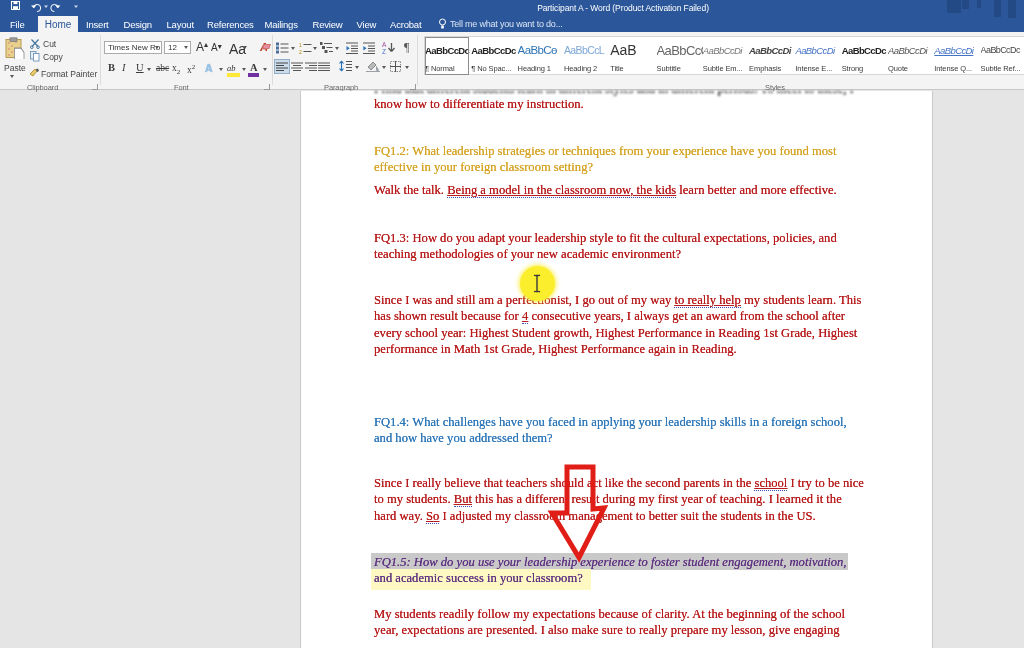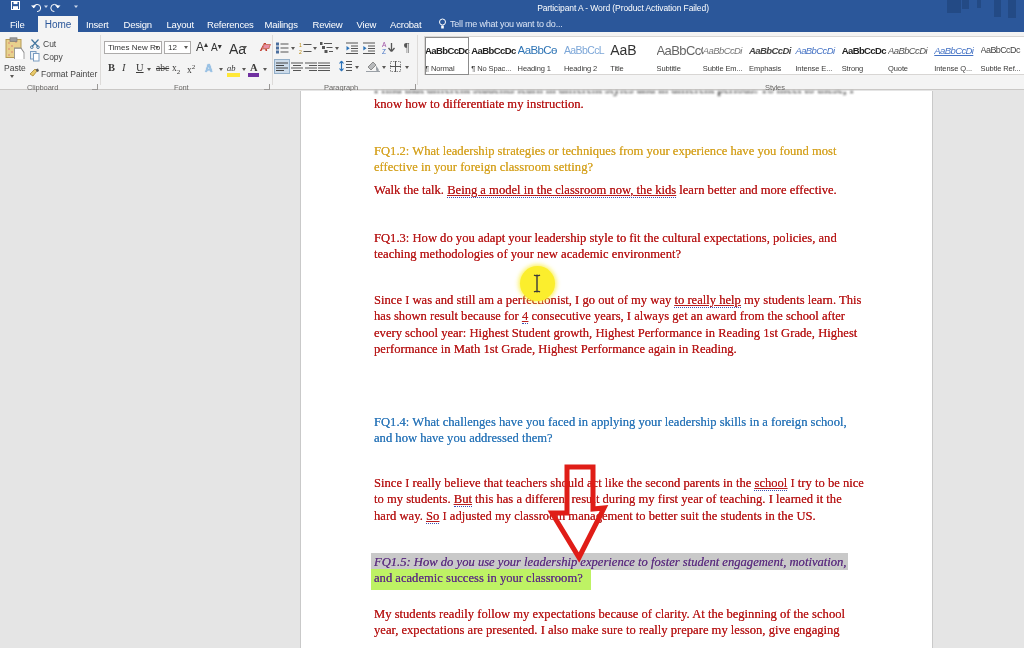--- a/index.html
+++ b/index.html
@@ -288,21 +288,21 @@
 <div class="t" style="top:181.9px;">Walk the talk. <span class="gu">Being a model in the classroom now, the kids</span> learn better and more effective.</div>
 
 <div class="t green" style="top:230.1px;">FQ1.3: How do you adapt your leadership style to fit the cultural expectations, policies, and<br>teaching methodologies of your new academic environment?</div>
 
 <div class="t" style="top:292.4px;">Since I was and still am a perfectionist, I go out of my way <span class="gu">to really help</span> my students learn. This<br>has shown result because for <span class="gu">4</span> consecutive years, I always get an award from the school after<br>every school year: Highest Student growth, Highest Performance in Reading 1st Grade, Highest<br>performance in Math 1st Grade, Highest Performance again in Reading.</div>
 
 <div class="t blue" style="top:414.4px;">FQ1.4: What challenges have you faced in applying your leadership skills in a foreign school,<br>and how have you addressed them?</div>
 
 <div class="t" style="top:475.4px;">Since I really believe that teachers should act like the second parents in the <span class="gu">school</span> I try to be nice<br>to my students. <span class="gu">But</span> this has a different result during my first year of teaching. I learned it the<br>hard way. <span class="gu">So</span> I adjusted my classroom management to better suit the students in the US.</div>
 
-<div class="t" style="top:553.4px; color:#5f3282;"><span style="background:#c9c9c9; padding:1.5px 1px 1.5px 3px; margin-left:-3px;font-style:italic;">FQ1.5: How do you use your leadership experience to foster student engagement, motivation,</span><br><span style="background:#bef264; padding:1.5px 8px 6px 3px; margin-left:-3px;">and academic success in your classroom?</span></div>
+<div class="t" style="top:553.4px; color:#5f3282;"><span style="background:#c9c9c9; padding:1.5px 1px 1.5px 3px; margin-left:-3px;font-style:italic;">FQ1.5: How do you use your leadership experience to foster student engagement, motivation,</span><br><span style="background:#fef9c3; padding:1.5px 8px 6px 3px; margin-left:-3px;">and academic success in your classroom?</span></div>
 
 <div class="t" style="top:606px;">My students readily follow my expectations because of clarity. At the beginning of the school<br>year, expectations are presented. I also make sure to really prepare my lesson, give engaging</div>
 
 <div class="abs" style="left:374px; top:91px; width:488px; height:5px; overflow:hidden; filter:blur(0.8px); opacity:0.95;">
   <div style="position:absolute; left:0; top:-9px; font-family:'Liberation Serif',serif; font-size:12.6px; color:#2a2a2a; text-shadow:0 0 0.7px #333; white-space:nowrap;">I find that different students learn in different styles and in different periods. To meet to these, I</div>
 </div>
 
 <div class="abs" style="left:520px; top:266px; width:35px; height:35px; border-radius:50%; background:#fbee2d; box-shadow:0 0 4px 1.5px rgba(251,238,45,0.75);"></div>
 <svg class="abs" style="left:532px; top:274px;" width="10" height="19" viewBox="0 0 10 19">
     <path d="M2,1.2 Q3.5,2 5,1.2 M5,1.2 Q6.5,2 8,1.2 M5,1.2 v16.6 M2,17.8 Q3.5,17 5,17.8 M5,17.8 Q6.5,17 8,17.8" stroke="#3a3a3a" stroke-width="1.4" fill="none"></path>

